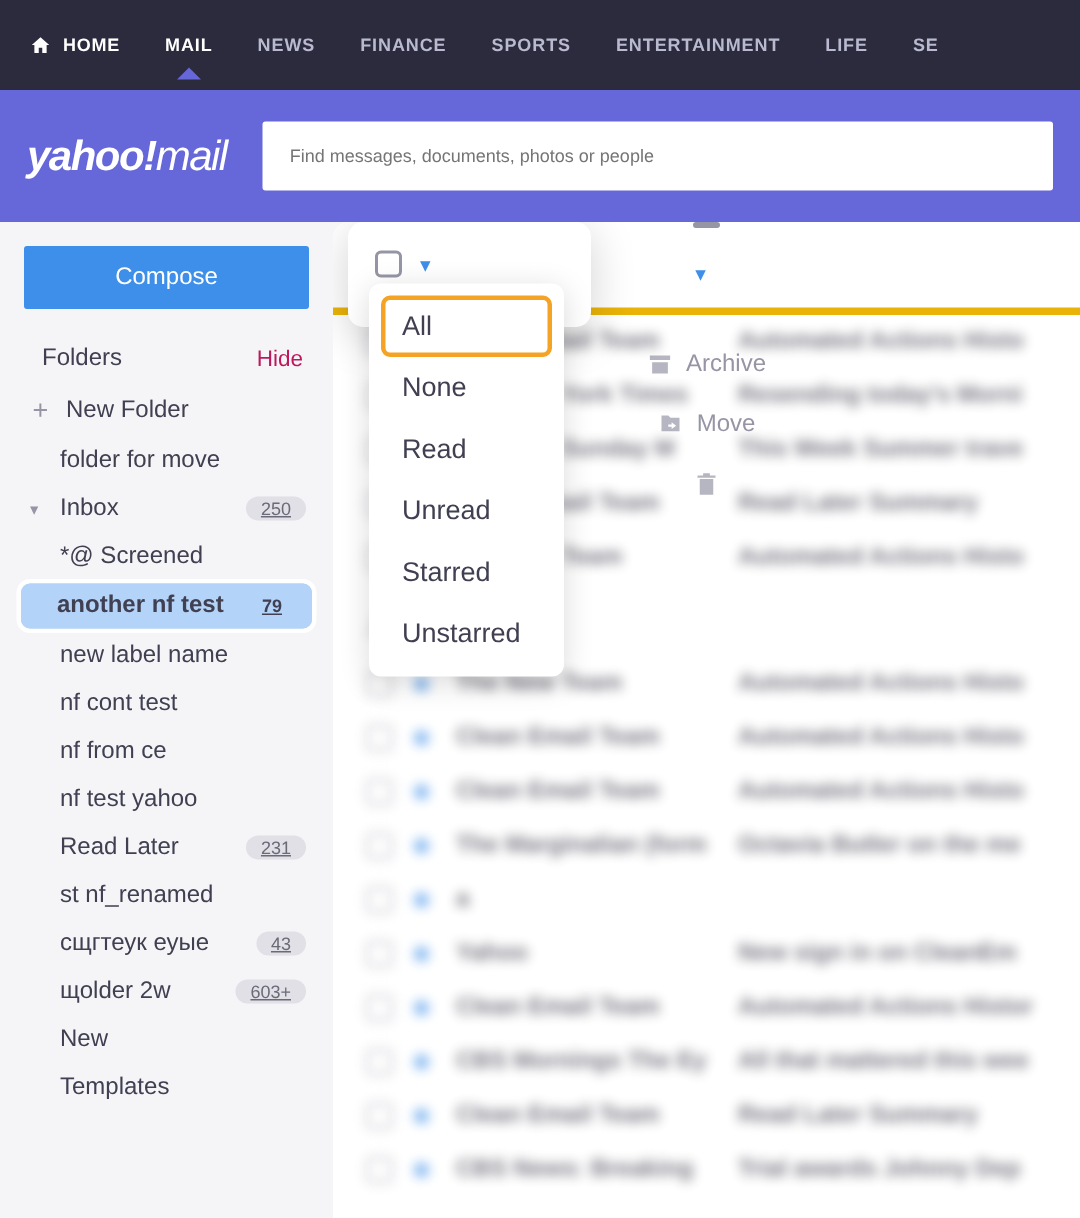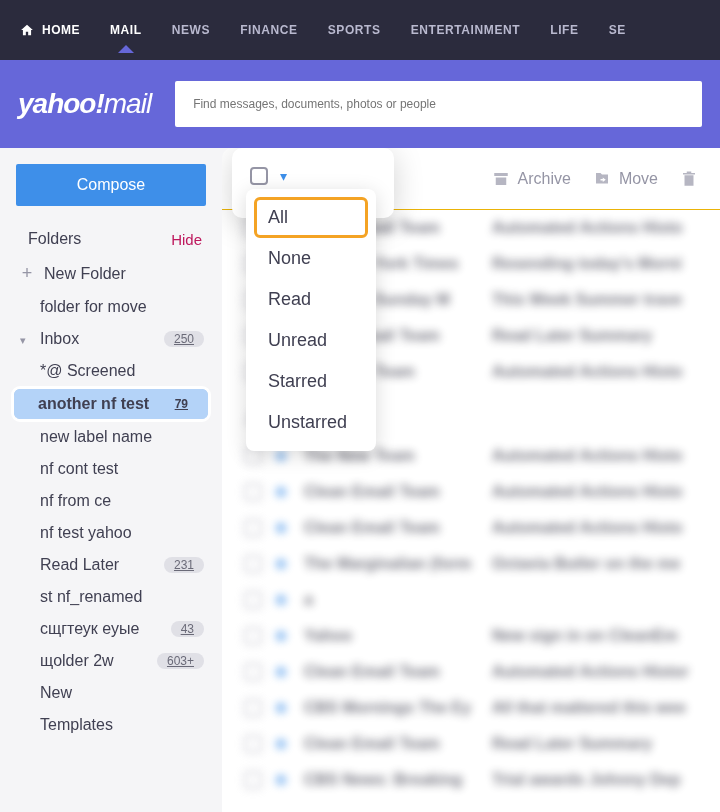--- a/index.html
+++ b/index.html
@@ -207,21 +207,22 @@
       position: absolute;
       inset: 0;
     }
     
     .toolbar {
       height: 62px;
       display: flex;
       align-items: center;
       padding: 0 22px;
       gap: 22px;
-      border-bottom: 1px solid #eab308;
+      border-bottom: 5px solid #eab308;
+      flex-direction: column;
     }
     .select-checkbox {
       width: 18px;
       height: 18px;
       border: 2px solid #9595a5;
       border-radius: 4px;
     }
     .select-chevron {
       color: #3e8fe9;
       font-size: 14px;

